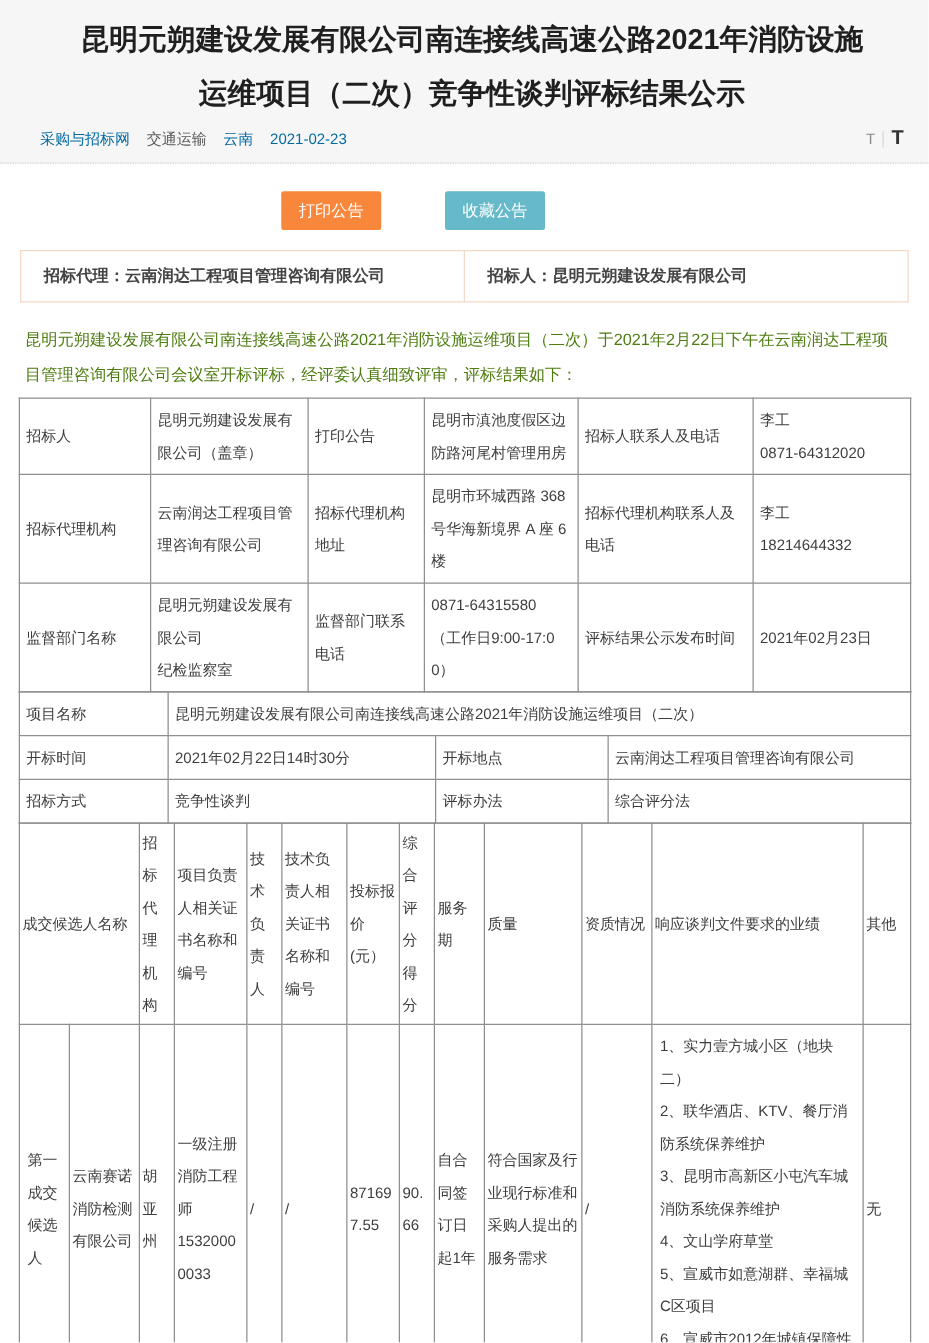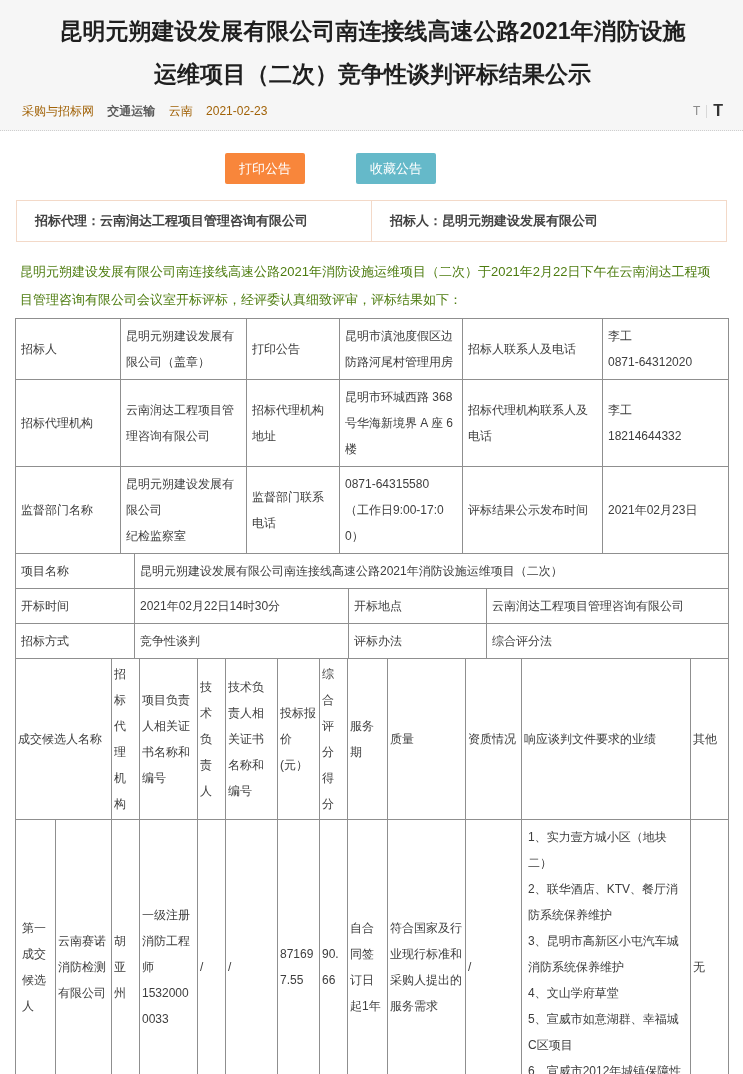--- a/index.html
+++ b/index.html
@@ -8,40 +8,40 @@
   .page {
     position: relative;
     width: 743px; height: 1074px;
     overflow: hidden;
     background: #ffffff;
     color: #333;
   }
   
   .hdr {
     background: #f6f6f6;
-    padding: 8px 0 10px 2px;
+    padding: 8px 0 10px 12px;
     border-bottom: 1px dotted #cfcfcf;
   }
   .hdr h1 {
     max-width: 640px;
     margin: 2px auto 0 auto;
     font-size: 23px;
     line-height: 43px;
     font-weight: bold;
     color: #1f1f1f;
     text-align: center;
   }
   .meta-row {
     display: flex; align-items: center; justify-content: space-between;
     margin: 6px 20px 0 20px;
     font-size: 12px;
   }
   .meta-left span { margin-right: 10px; }
-  .m-gray { color: #a16207; }
-  .m-cat { color: #5a5a5a; font-weight: bold; }
+  .m-gray { color: #0369a1; }
+  .m-cat { color: #5a5a5a; font-weight: normal; }
   .font-toggle { display: flex; align-items: center; gap: 6px; }
   .t-small { color: #8a8a8a; font-size: 12px; cursor: pointer; }
   .t-div { width: 1px; height: 13px; background: #d8d8d8; display: inline-block; }
   .t-large { color: #333; font-size: 16px; font-weight: bold; cursor: pointer; }
   
   .actions { margin: 22px 0 16px 225px; display: flex; gap: 51px; }
   .btn {
     border: none; cursor: pointer;
     color: #fff; font-size: 13px;
     padding: 0 14px; height: 31px; line-height: 31px;

